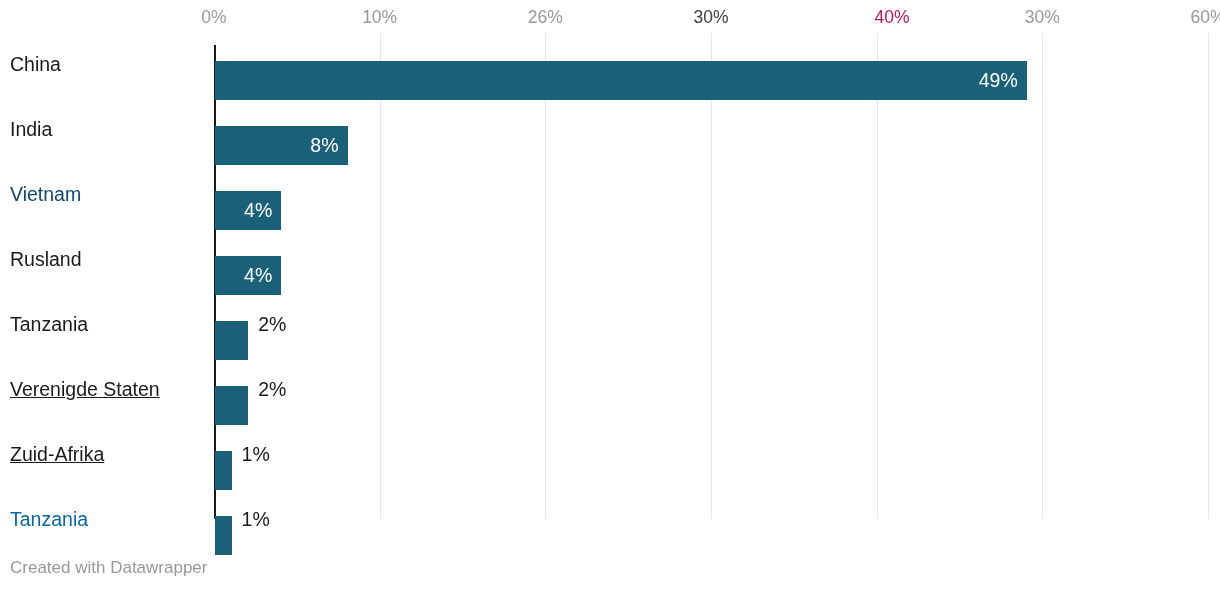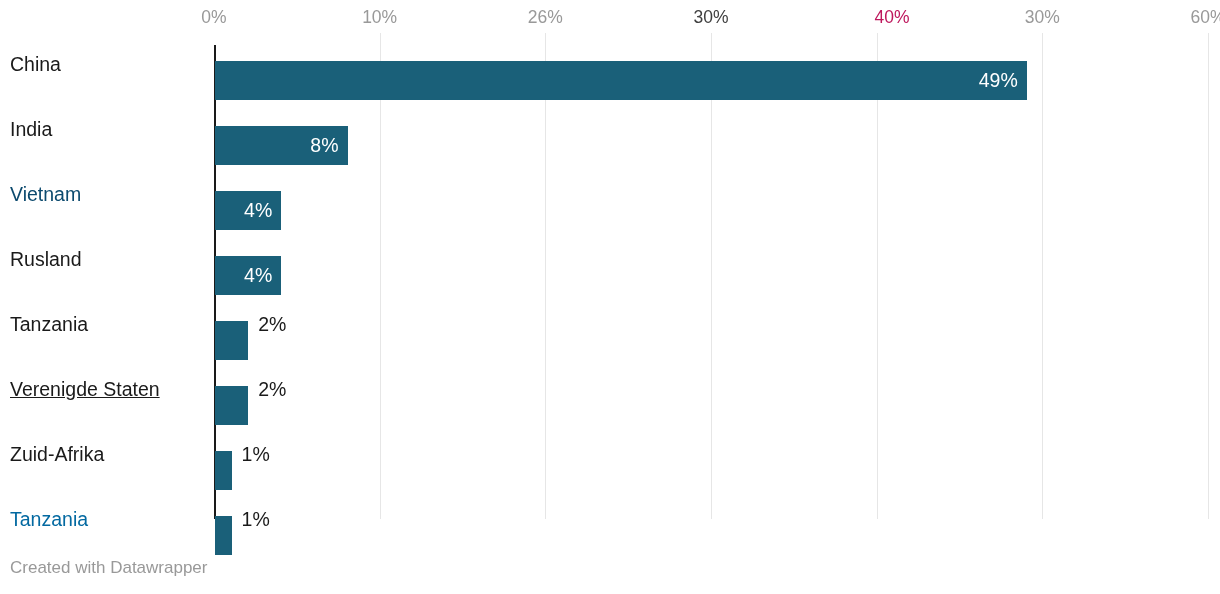--- a/index.html
+++ b/index.html
@@ -185,21 +185,21 @@
           <div class="cat-label" style="color: rgb(26, 26, 26);">Tanzania</div>
           <div class="bar" style="width: 33.1333px; background: rgb(26, 96, 121);"></div>
           <div class="val-outside" style="color: rgb(26, 26, 26); left: 258.133px;">2%</div>
         </div>
         <div class="row">
           <div class="cat-label" style="color: rgb(26, 26, 26); text-decoration: underline;">Verenigde Staten</div>
           <div class="bar" style="width: 33.1333px; background: rgb(26, 96, 121);"></div>
           <div class="val-outside" style="color: rgb(26, 26, 26); left: 258.133px;">2%</div>
         </div>
         <div class="row">
-          <div class="cat-label" style="color: rgb(26, 26, 26);">Zuid-Afrika</div>
+          <div class="cat-label" style="color: rgb(26, 26, 26); text-decoration: underline;">Zuid-Afrika</div>
           <div class="bar" style="width: 16.5667px; background: rgb(26, 96, 121);"></div>
           <div class="val-outside" style="color: rgb(26, 26, 26); left: 241.567px;">1%</div>
         </div>
         <div class="row">
           <div class="cat-label" style="color: #0369a1;">Tanzania</div>
           <div class="bar" style="width: 16.5667px; background: rgb(26, 96, 121);"></div>
           <div class="val-outside" style="color: rgb(26, 26, 26); left: 241.567px;">1%</div>
         </div>
       </div>
   </div>

